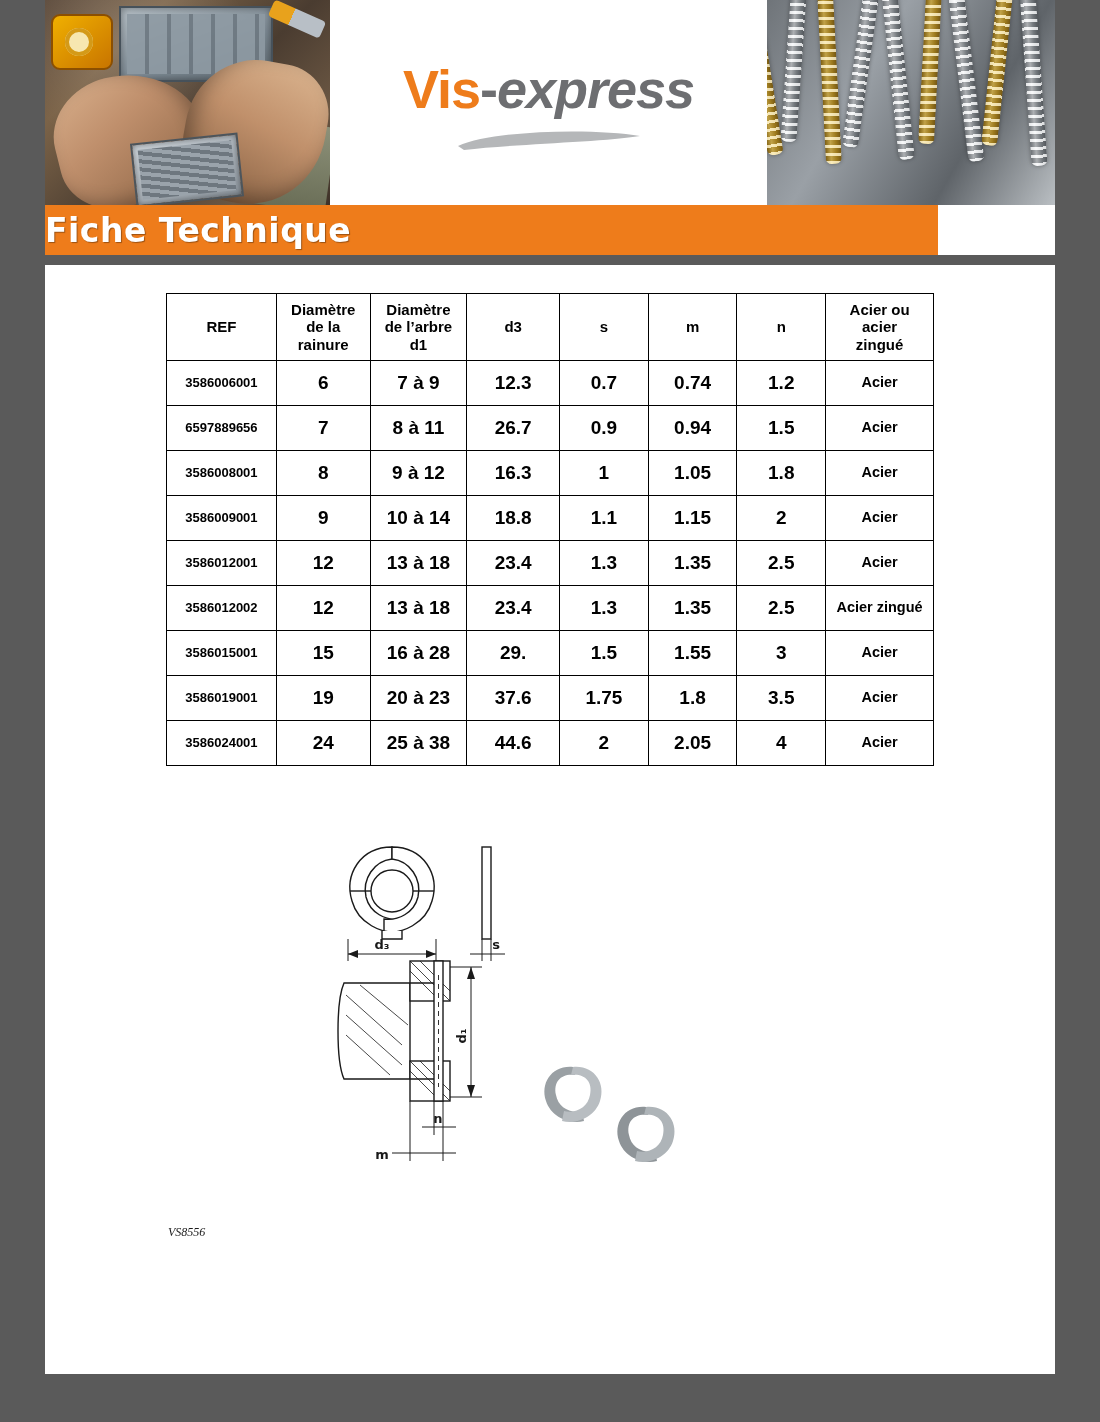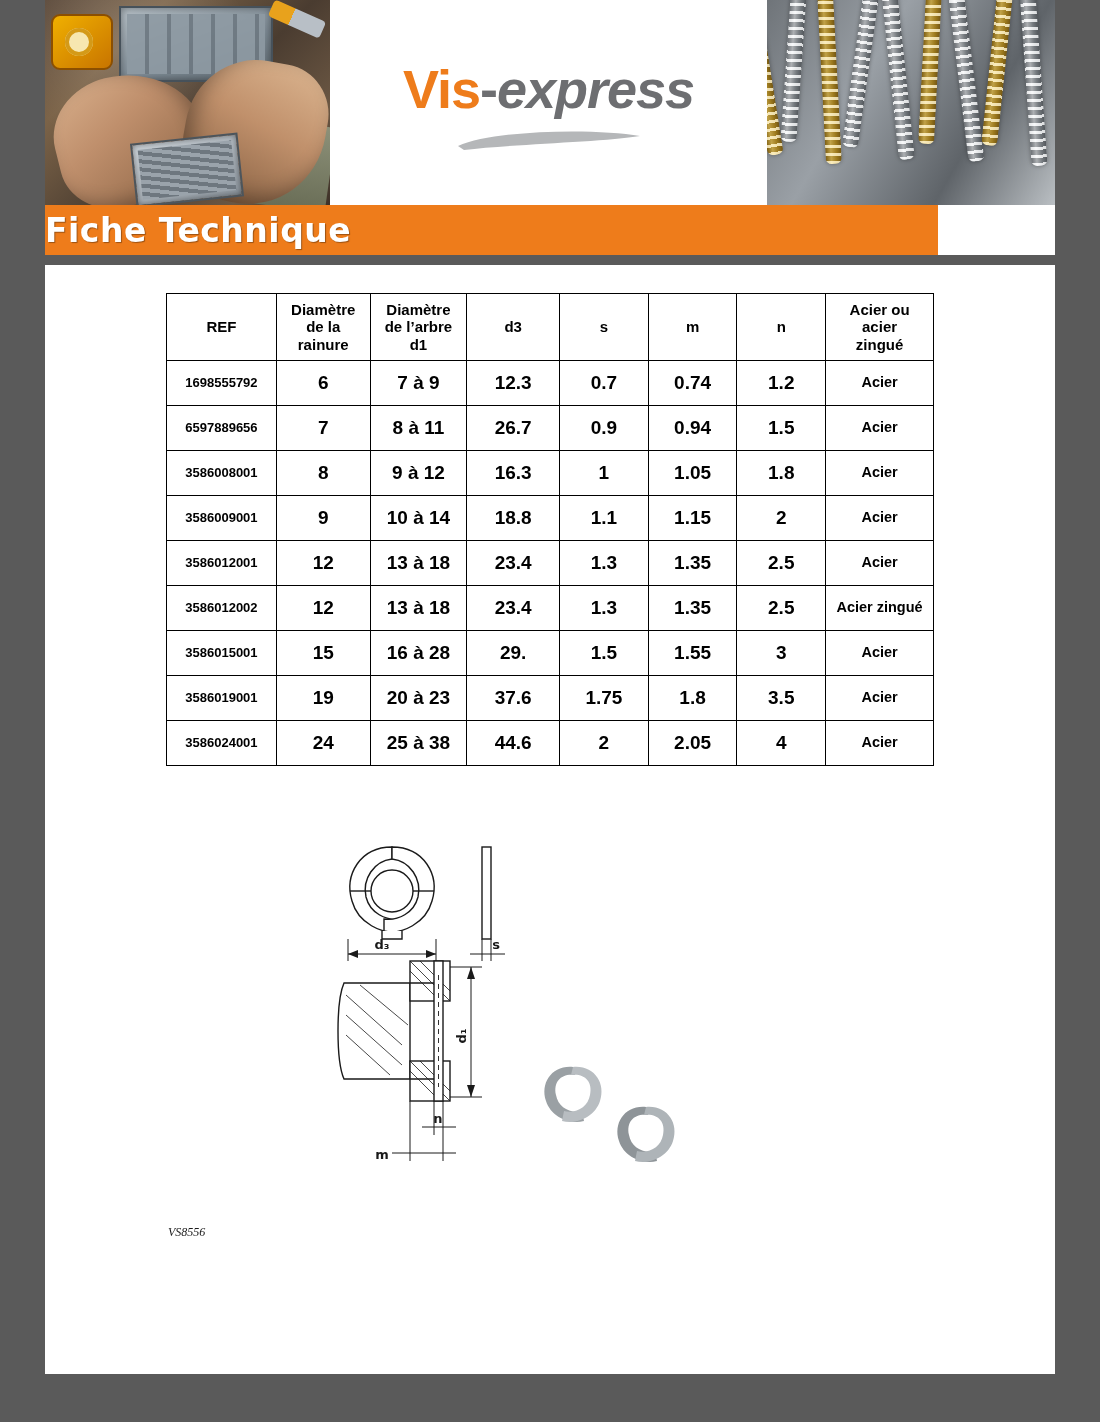--- a/index.html
+++ b/index.html
@@ -402,21 +402,21 @@
           </th>
           <th>
             <span>Acier ou</span><br>
             <span>acier</span><br>
             <span>zingué</span>
           </th>
         </tr>
       </thead>
       <tbody>
         <tr>
-          <td class="ref">1698555792</td>
+          <td class="ref">3586006001</td>
           <td class="val">6</td>
           <td class="val">7 à 9</td>
           <td class="val">12.3</td>
           <td class="val">0.7</td>
           <td class="val">0.74</td>
           <td class="val">1.2</td>
           <td class="mat">Acier</td>
         </tr>
         <tr>
           <td class="ref">6597889656</td>

